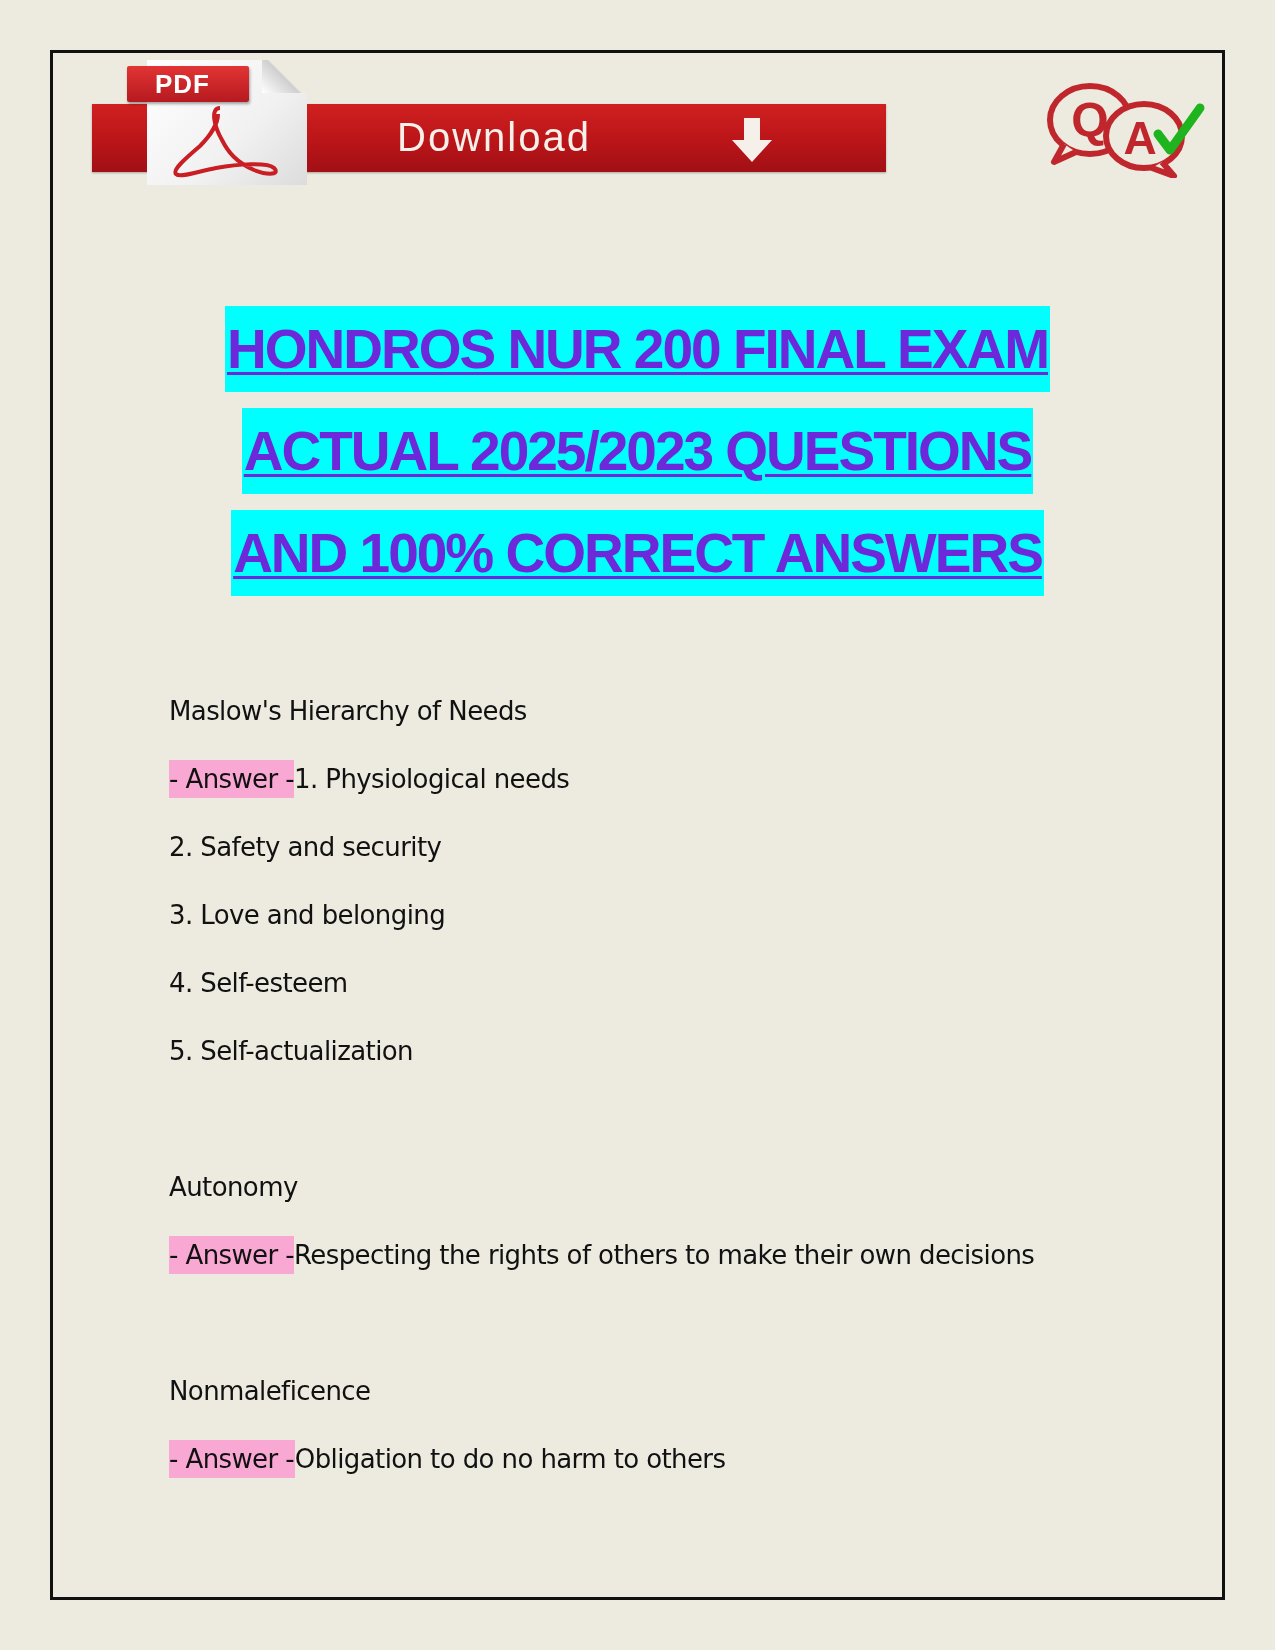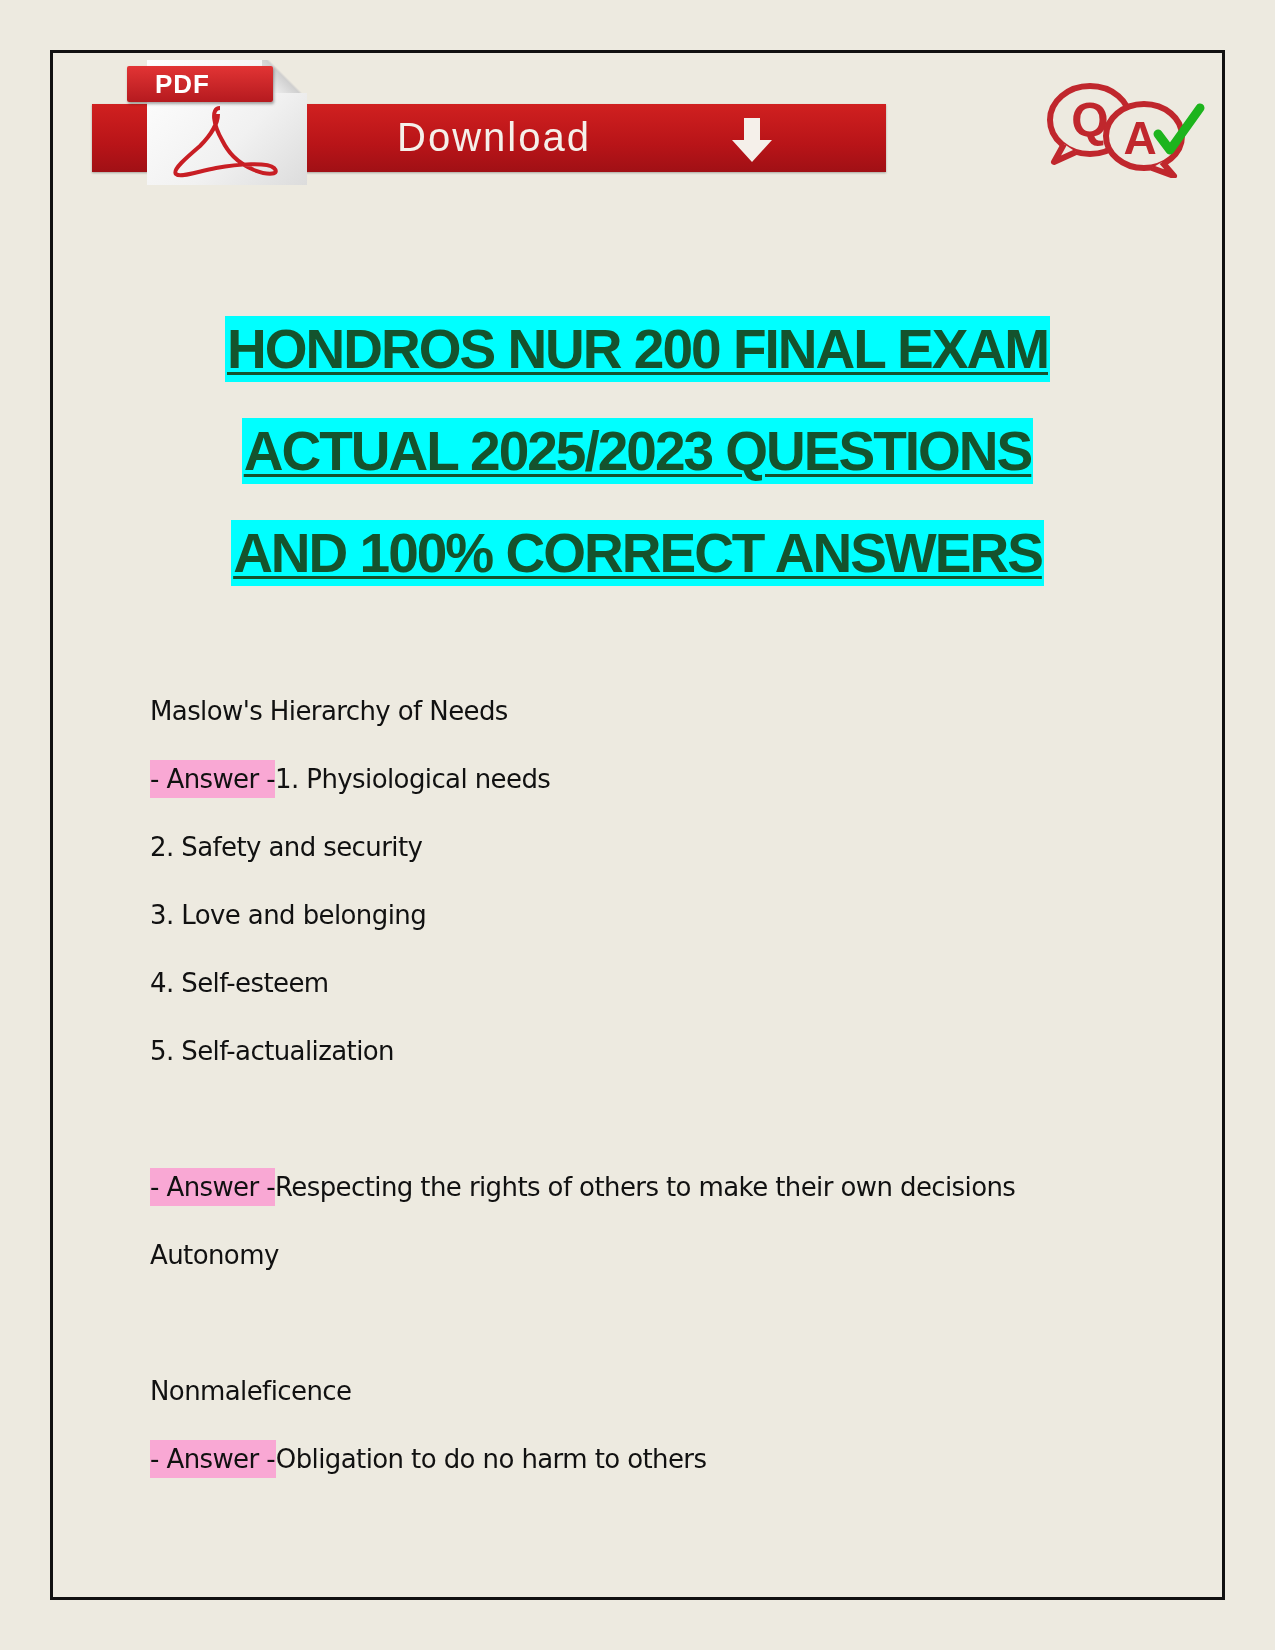--- a/index.html
+++ b/index.html
@@ -40,21 +40,21 @@
     }
     .pdf-fold {
       position: absolute;
       left: 170px; top: 0;
       width: 45px; height: 33px;
       background: linear-gradient(225deg, #edeae0 48%, #cfcfcf 52%, #ffffff 100%);
     }
     .pdf-tag {
       position: absolute;
       left: 35px; top: 6px;
-      width: 146px; height: 36px;
+      width: 122px; height: 36px;
       background: linear-gradient(#e23434, #b51a1f);
       color: #fff;
       font-weight: bold;
       font-size: 26px;
       line-height: 36px;
       padding-left: 28px;
       box-sizing: border-box;
       letter-spacing: 1px;
       border-radius: 2px;
       box-shadow: 1px 2px 3px rgba(0,0,0,0.35);
@@ -88,48 +88,48 @@
     
     .title-block {
       position: absolute;
       left: 0; top: 306px;
       width: 1275px;
       text-align: center;
     }
     .title-line {
       display: inline-block;
       background: #00ffff;
-      color: #14532d;
+      color: #6d28d9;
       font-weight: bold;
       font-size: 55px;
       line-height: 66px;
       letter-spacing: -2px;
       text-decoration: underline;
       text-decoration-thickness: 3px;
       text-underline-offset: 4px;
-      padding: 0 2px;
+      padding: 10px 2px;
       margin-bottom: 36px;
       font-family: "Liberation Sans", sans-serif;
-      margin-top: 10px;
     }
     .title-row { height: 102px; }
     
     .qa-content {
       position: absolute;
       left: 150px; top: 686px;
       width: 1000px;
       font-family: "DejaVu Sans", sans-serif;
       font-size: 26px;
       color: #111;
     }
     .qa-line {
       height: 68px;
       line-height: 50px;
       white-space: nowrap;
       letter-spacing: -0.6px;
+      margin-left: 19px;
     }
     .answer-label {
       background: #f9a8d4;
       padding: 4px 0;
     }
     .gap { height: 68px; }
   </style>
 </head>
 <body>
 
@@ -173,21 +173,21 @@
   <div>
     <div class="qa-line">Maslow's Hierarchy of Needs</div>
     <div class="qa-line"><span class="answer-label">- Answer -</span><span>1. Physiological needs</span></div>
     <div class="qa-line">2. Safety and security</div>
     <div class="qa-line">3. Love and belonging</div>
     <div class="qa-line">4. Self-esteem</div>
     <div class="qa-line">5. Self-actualization</div>
   </div>
   <div class="gap"></div>
   <div>
+    <div class="qa-line">Autonomy</div>
     <div class="qa-line"><span class="answer-label">- Answer -</span><span>Respecting the rights of others to make their own decisions</span></div>
-    <div class="qa-line">Autonomy</div>
   </div>
   <div class="gap"></div>
   <div>
     <div class="qa-line">Nonmaleficence</div>
     <div class="qa-line"><span class="answer-label">- Answer -</span><span>Obligation to do no harm to others</span></div>
   </div>
 </div>
 
 </body></html>

